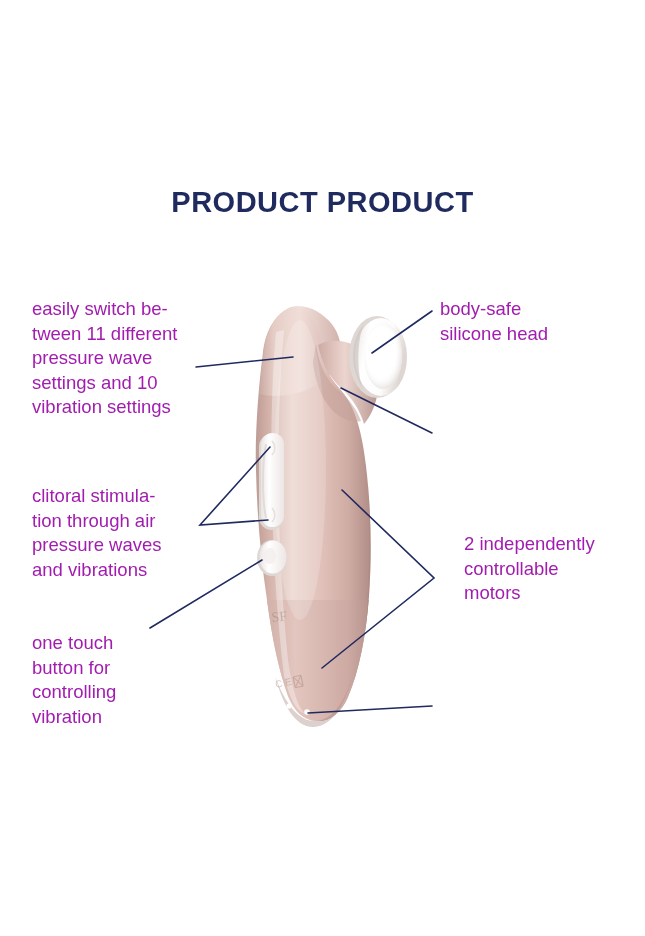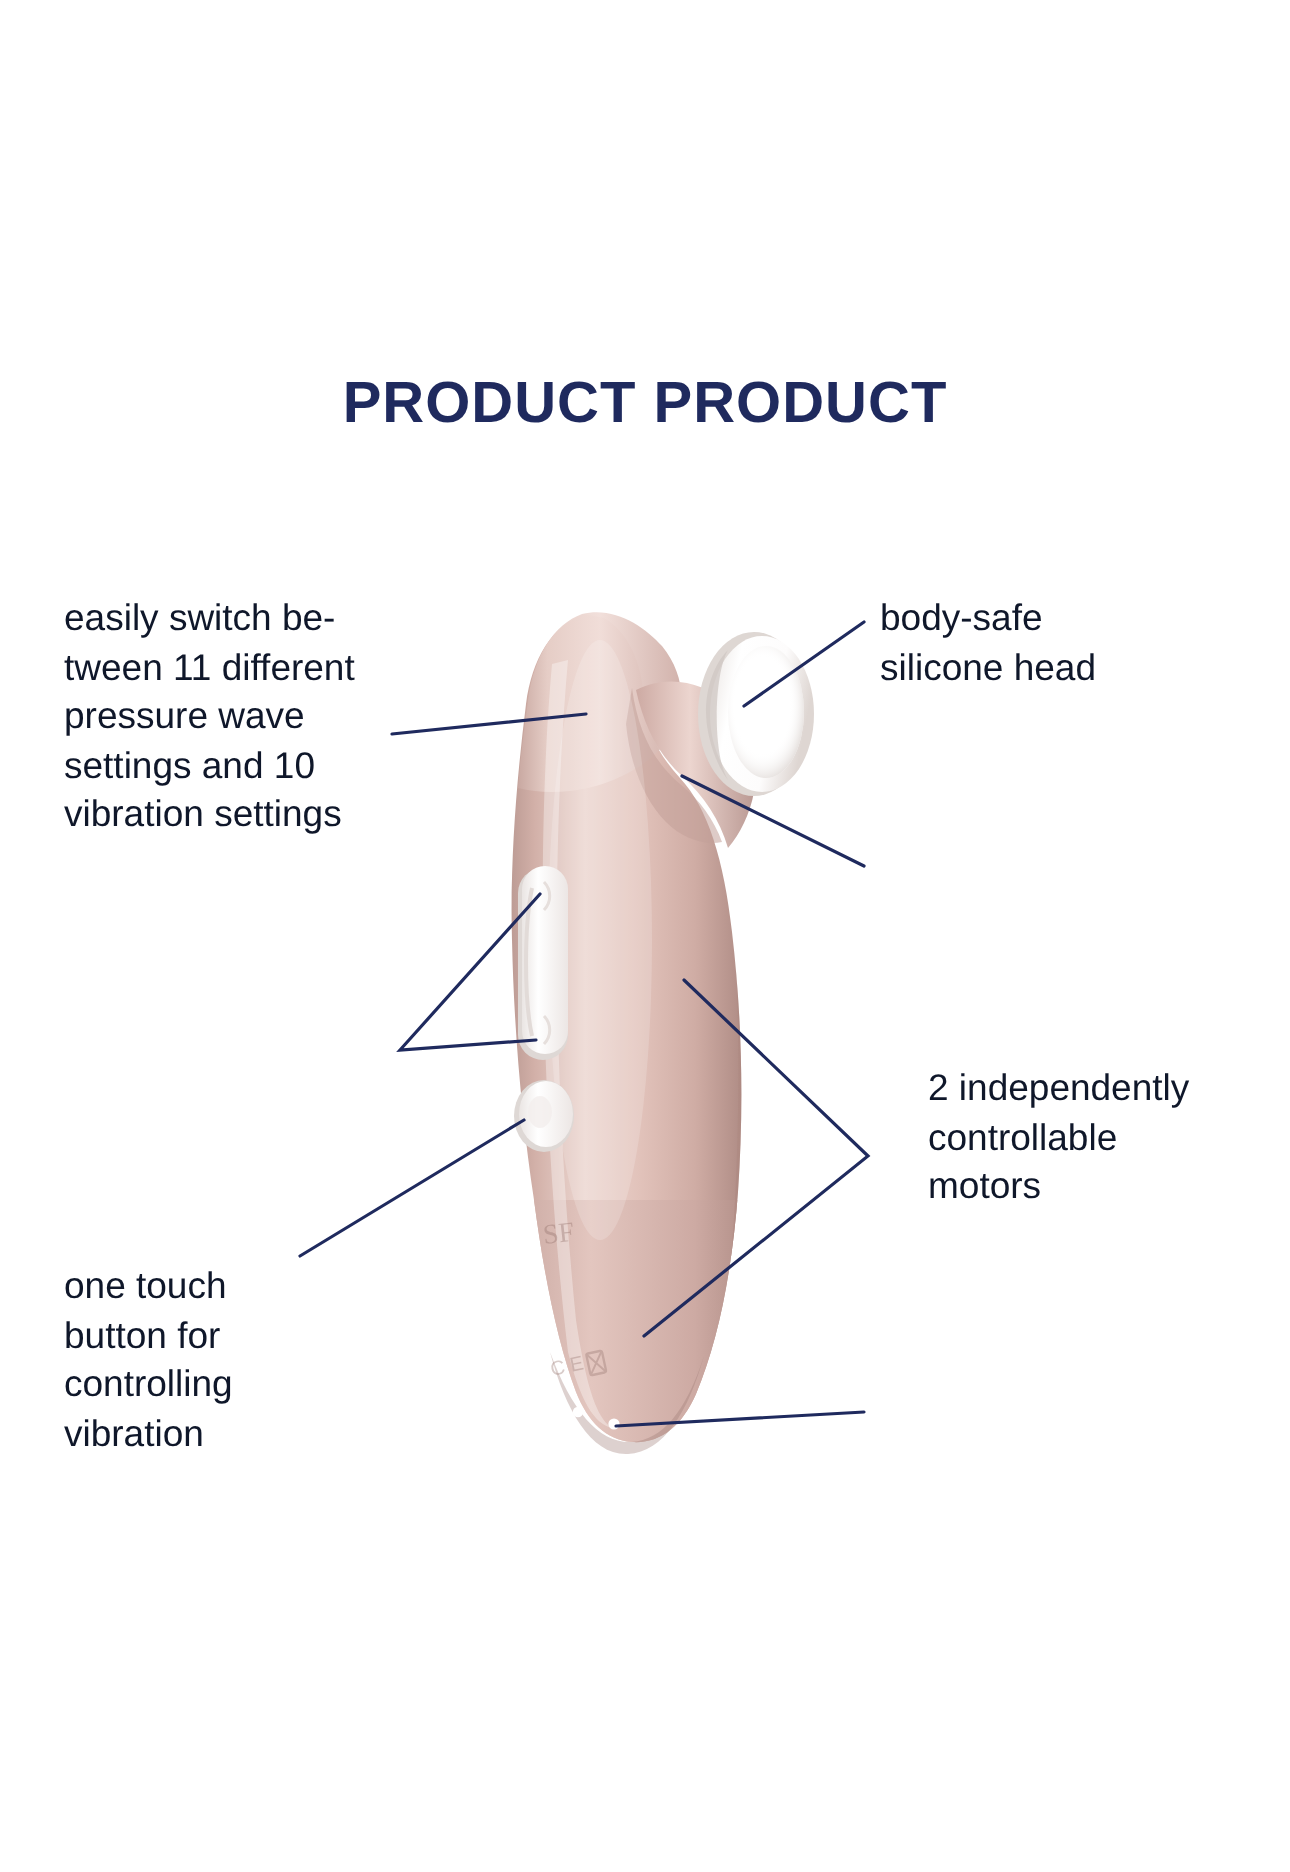--- a/index.html
+++ b/index.html
@@ -24,21 +24,21 @@
     width: 645px;
     text-align: center;
     font-size: 29px;
     font-weight: bold;
     letter-spacing: 0.5px;
     color: #1f2a5e;
     font-family: "Liberation Sans", sans-serif;
   }
   .label {
     position: absolute;
-    color: #0f172a;
+    color: #a21caf;
     font-size: 18.5px;
     line-height: 24.5px;
     font-family: "Liberation Sans", sans-serif;
     font-weight: 400;
     white-space: pre-line;
   }
   .label.left  { text-align: left; }
   .label.right { text-align: left; }
 
   #lbl-settings   { left: 32px;  top: 297px; width: 215px; }
@@ -231,20 +231,24 @@
 
       <line x1="432" y1="706" x2="308" y2="713"></line>
     </g>
   </svg>
 
   <div class="label left" id="lbl-settings">easily switch be-
 tween 11 different
 pressure wave
 settings and 10
 vibration settings</div>
+  <div class="label left" id="lbl-clitoral">clitoral stimula-
+tion through air
+pressure waves
+and vibrations</div>
   <div class="label right" id="lbl-bodysafe">body-safe
 silicone head</div>
 
   <div class="label left" id="lbl-onetouch">one touch
 button for
 controlling
 vibration</div>
   <div class="label right" id="lbl-motors">2 independently
 controllable
 motors</div>

